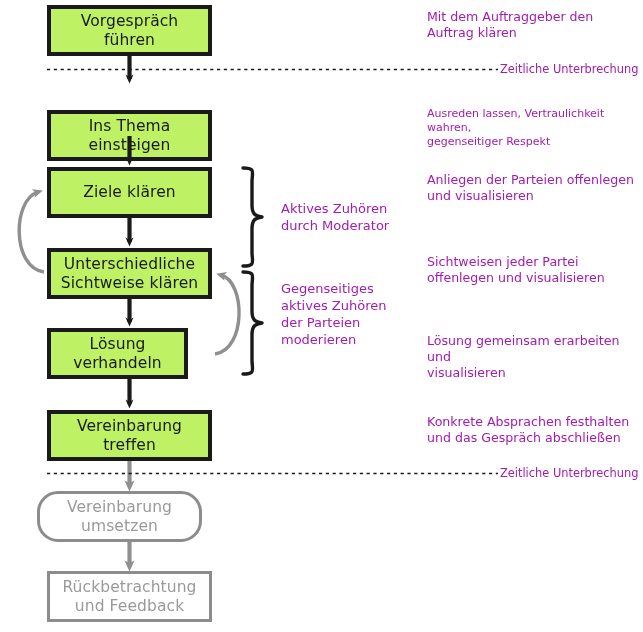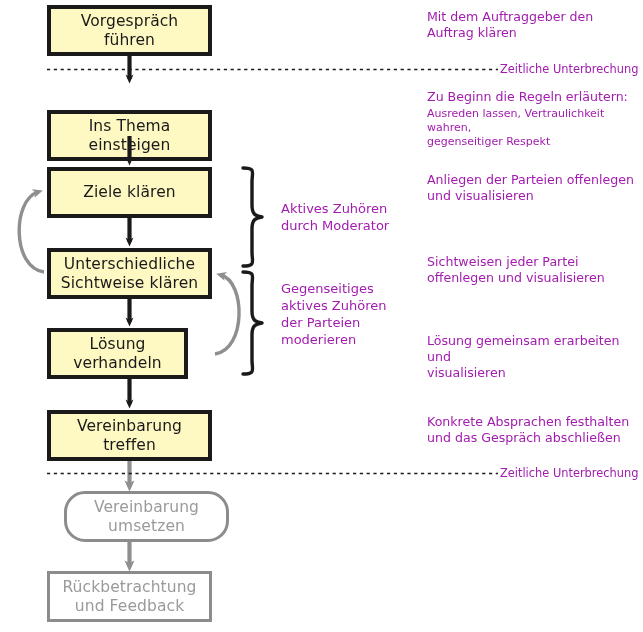--- a/index.html
+++ b/index.html
@@ -22,21 +22,21 @@
     box-sizing: border-box;
     display: flex;
     align-items: center;
     justify-content: center;
     text-align: center;
     line-height: 1.22;
     letter-spacing: 0.1px;
   }
   .node.active {
     border: 4px solid #1a1a1a;
-    background: #fef9c3;
+    background: #bef264;
     color: #1a1a1a;
     font-size: 15.5px;
   }
   .node.inactive {
     border: 3px solid #8c8c8c;
     background: #ffffff;
     color: #9a9a9a;
     font-size: 15.5px;
   }
   .node .label {
@@ -90,21 +90,21 @@
 
   <div class="node active" style="left:47px; top:328px; width:141px; height:51px;">
     <span class="label">Lösung verhandeln</span>
   </div>
 
   <div class="node active" style="left:47px; top:410px; width:165px; height:51px;">
     <span class="label">Vereinbarung
 treffen</span>
   </div>
 
-  <div class="node inactive" style="left:64px; top:491px; width:165px; height:51px;border-radius:21px;">
+  <div class="node inactive" style="left:37px; top:491px; width:165px; height:51px;border-radius:21px;">
     <span class="label">Vereinbarung
 umsetzen</span>
   </div>
 
   <div class="node inactive" style="left:47px; top:571px; width:165px; height:51px;">
     <span class="label">Rückbetrachtung
 und Feedback</span>
   </div>
 
   <svg class="overlay" viewBox="0 0 643 632">
@@ -157,21 +157,20 @@
 durch Moderator</div>
 
   <div class="ann brace-label" style="left:281px; top:281px; width:145px;">Gegenseitiges
 aktives Zuhören
 der Parteien
 moderieren</div>
 
   <div class="ann primary" style="left:427px; top:9px; width:216px;">Mit dem Auftraggeber den
 Auftrag klären</div>
 
-  <div class="ann primary" style="left:427px; top:89px; width:216px;">Zu Beginn die Regeln erläutern:</div>
 
   <div class="ann secondary" style="left:427px; top:107px; width:216px;">Ausreden lassen, Vertraulichkeit wahren,
 gegenseitiger Respekt</div>
 
   <div class="ann primary" style="left:427px; top:172px; width:216px;">Anliegen der Parteien offenlegen
 und visualisieren</div>
 
   <div class="ann primary" style="left:427px; top:254px; width:216px;">Sichtweisen jeder Partei
 offenlegen und visualisieren</div>
 

